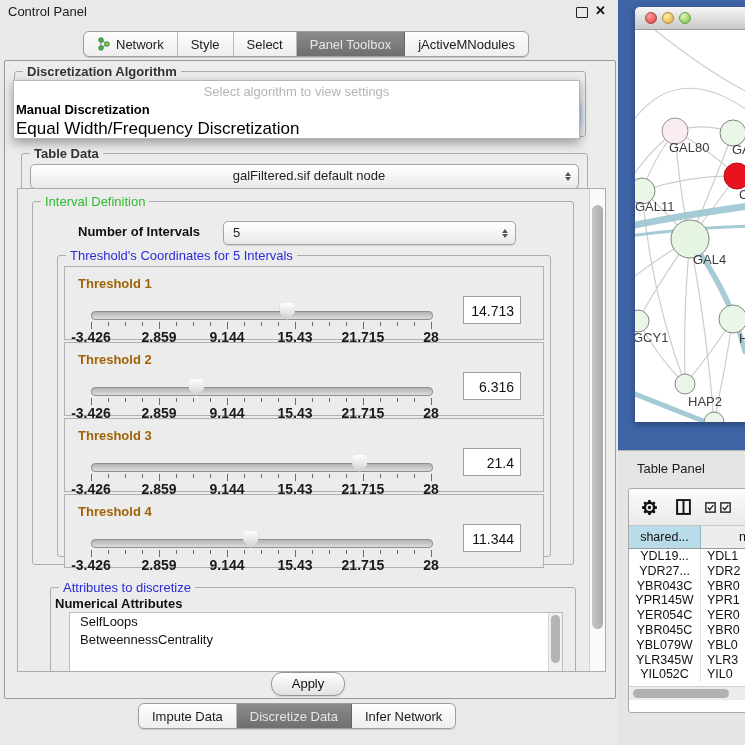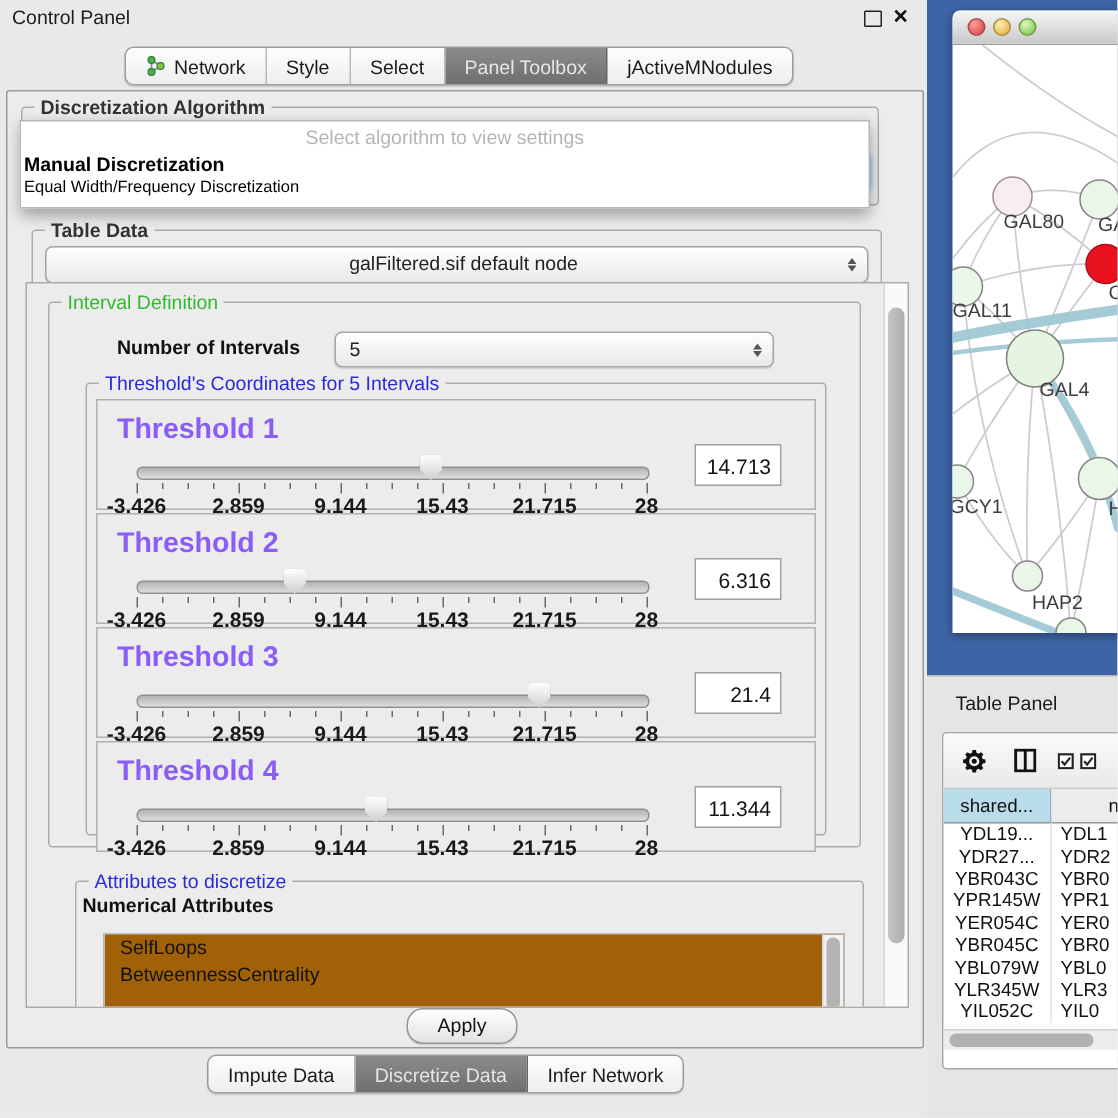--- a/index.html
+++ b/index.html
@@ -45,51 +45,51 @@
   .combo.focused{border-color:#6d9ee8;box-shadow:0 0 5px 2px rgba(92,152,229,.85);}
 
   
   #viewport{left:12px;top:127px;width:587px;height:482px;border:1px solid #ababab;background:#ececec;overflow:hidden;}
   #vscroll-track{right:0;top:0;width:15px;height:482px;background:#fafafa;border-left:1px solid #d2d2d2;}
   #vscroll-thumb{left:2px;top:16px;width:11px;height:424px;border-radius:6px;
                  background:linear-gradient(90deg,#c6c6c6,#acacac);}
 
   
   .threshold-row{position:relative;width:478px;height:72px;border:1px solid #b0b0b0;background:#ececec;margin-bottom:2px;}
-  .th-label{position:absolute;left:13px;top:9px;font-size:19px;font-weight:700;color:#8b5cf6;}
+  .th-label{position:absolute;left:13px;top:9px;font-size:13px;font-weight:700;color:#a16207;}
   .track{position:absolute;left:26px;top:44px;width:340px;height:7px;border:1px solid #8f8f8f;border-radius:4px;
          background:linear-gradient(#b2b2b2,#dedede);}
   .thumb{position:absolute;top:36px;width:15px;height:17px;background:linear-gradient(#ffffff,#cfcfcf);
          clip-path:polygon(50% 100%,0 60%,0 16%,16% 0,84% 0,100% 16%,100% 60%);
          filter:drop-shadow(0 0 1px #777);}
   .ticks{position:absolute;left:26px;top:55px;width:341px;height:8px;}
   .tick{position:absolute;top:0;width:1px;background:#6a6a6a;}
   .tick.minor{height:4px;}
   .tick.major{height:7px;}
   .ticklabs{position:absolute;left:26px;top:62px;width:341px;height:10px;}
   .ticklab{position:absolute;transform:translateX(-50%);font-size:14px;font-weight:700;color:#1a1a1a;white-space:nowrap;}
   .valbox{position:absolute;left:398px;top:29px;width:58px;height:28px;background:#fff;border:1px solid #9f9f9f;
           font-size:14px;color:#111;text-align:right;line-height:28px;padding-right:6px;box-sizing:border-box;}
 
   
-  #attr-list{position:absolute;left:18px;top:34px;width:492px;height:76px;background:#a16207;border:1px solid #bdbdbd;overflow:hidden;}
+  #attr-list{position:absolute;left:18px;top:24px;width:492px;height:76px;background:#ffffff;border:1px solid #bdbdbd;overflow:hidden;}
   .attr-item{font-size:13px;color:#111;padding-left:10px;line-height:17.5px;white-space:nowrap;}
   #attr-scroll{position:absolute;right:0;top:0;width:13px;height:76px;background:#f0f0f0;border-left:1px solid #d5d5d5;}
   #attr-thumb{position:absolute;left:2px;top:2px;width:9px;height:48px;border-radius:5px;background:#b3b3b3;}
 
   #apply-btn{left:266px;top:611px;width:72px;height:22px;border:1px solid #969696;border-radius:11px;
              background:linear-gradient(#ffffff,#e2e2e2);font-size:13px;color:#111;text-align:center;line-height:21px;
              box-shadow:0 1px 1px rgba(0,0,0,.12);}
 
   
   #algo-popup{left:13px;top:80px;width:565px;height:57px;background:#fff;border:1px solid #b7b7b7;
               box-shadow:0 4px 10px rgba(0,0,0,.35);z-index:40;}
   #algo-popup .hint{position:absolute;top:3px;width:100%;text-align:center;font-size:13px;color:#b5b5b5;}
   #algo-popup .opt1{position:absolute;left:2px;top:21px;font-size:13px;font-weight:700;color:#000;}
-  #algo-popup .opt2{position:absolute;left:2px;top:38px;font-size:11px;color:#000;}
+  #algo-popup .opt2{position:absolute;left:2px;top:38px;font-size:17px;color:#000;}
 
   
   #blue-panel{left:618px;top:0;width:127px;height:450px;background:#3e64a5;}
   #net-window{left:635px;top:7px;width:112px;height:415px;background:#fff;border-radius:5px 0 0 0;
               box-shadow:0 2px 6px rgba(0,0,0,.35);}
   #net-titlebar{left:0;top:0;width:112px;height:22px;border-radius:5px 0 0 0;
                 background:linear-gradient(#f6f6f6,#c9c9c9);border-bottom:1px solid #9a9a9a;}
   .tl{position:absolute;top:5px;width:12px;height:12px;border-radius:50%;}
   #tl-red{left:10px;background:radial-gradient(circle at 35% 30%,#ff9d9d,#d93b3b);border:1px solid #a84848;box-sizing:border-box;}
   #tl-yellow{left:27px;background:radial-gradient(circle at 35% 30%,#ffeeb0,#e2a92f);border:1px solid #ad8a3c;box-sizing:border-box;}

